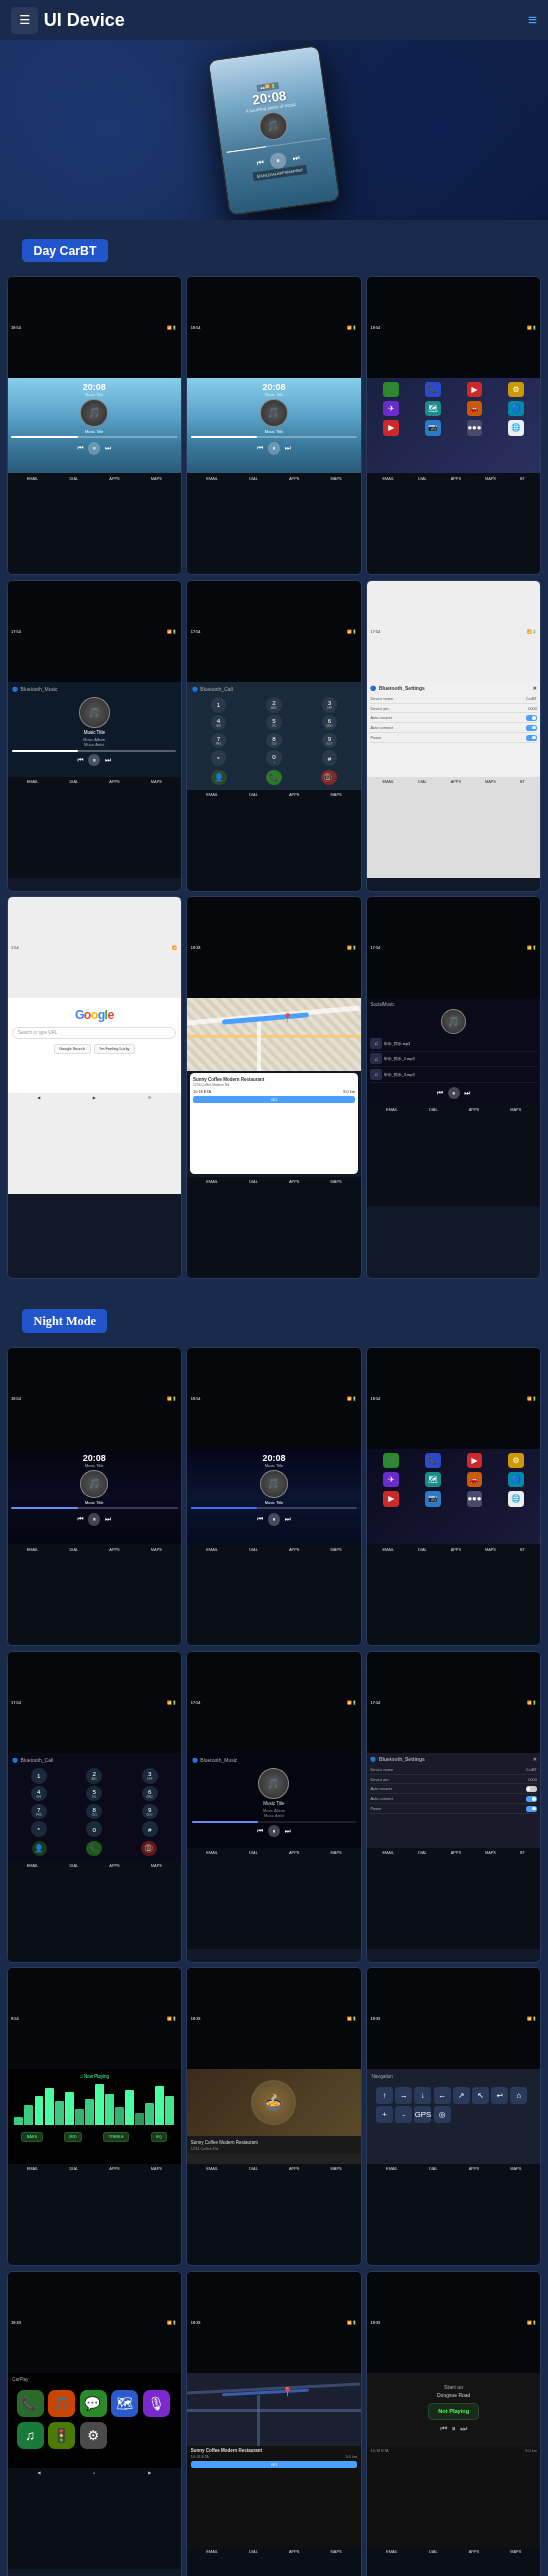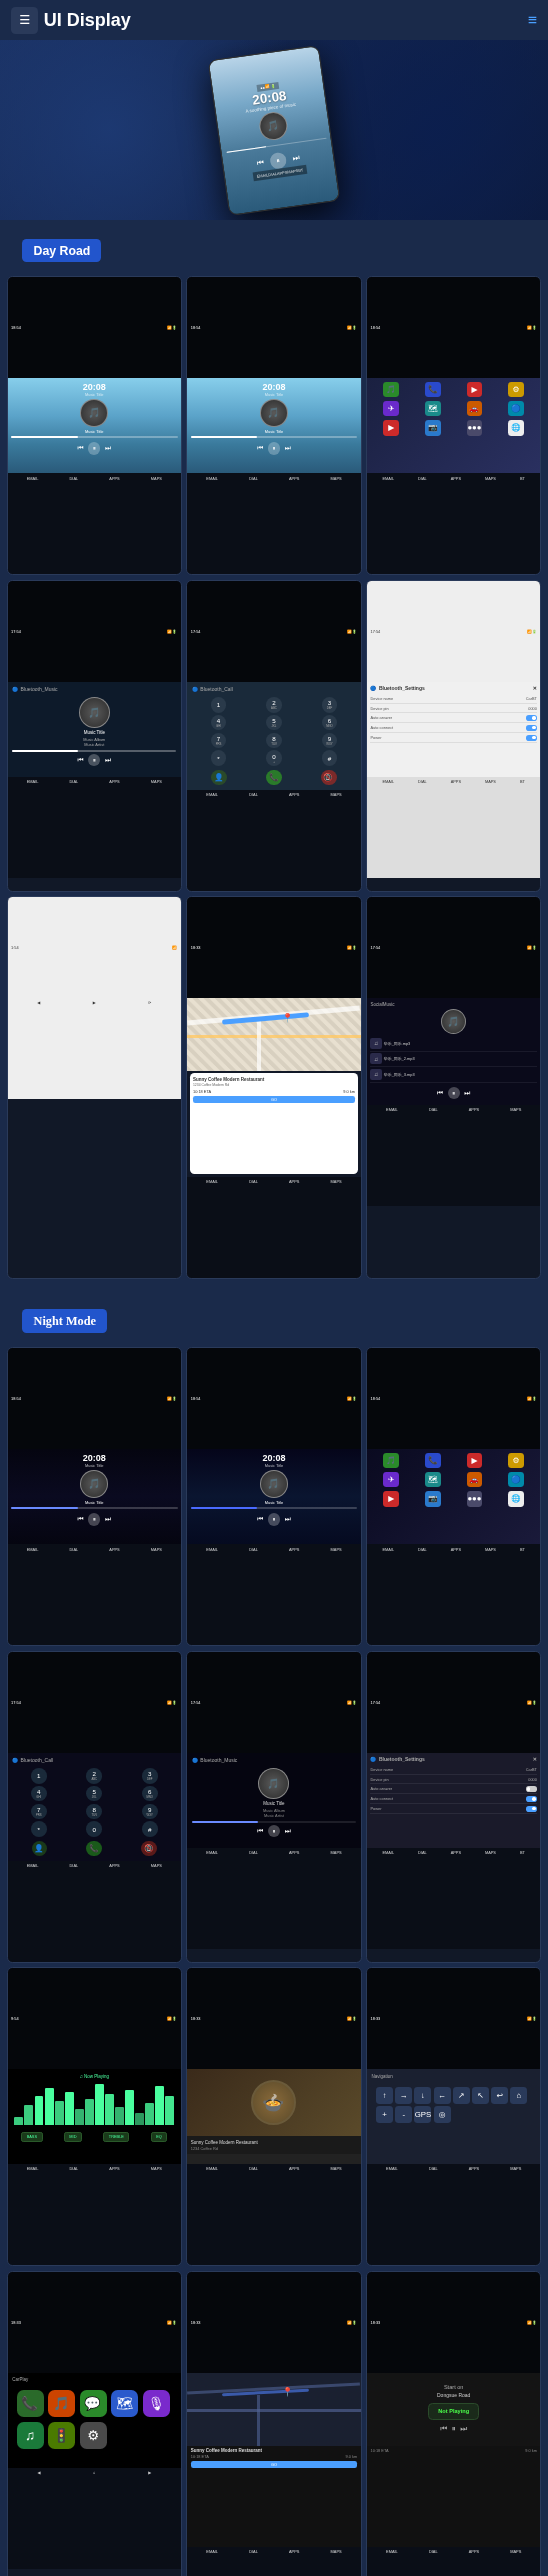--- a/index.html
+++ b/index.html
@@ -533,21 +533,21 @@
       margin: 2.2px auto;
       font-size: 10px;
     }
   </style>
 </head>
 <body>
 
 <div class="header">
   <div class="header-logo">
     <div class="logo-icon">☰</div>
-    <span class="header-title">UI Display</span>
+    <span class="header-title">UI Device</span>
   </div>
   <div class="hamburger-icon">≡</div>
 </div>
 
 <div class="hero-section">
   <div class="hero-bg"></div>
   <div class="hero-device">
     <div class="hero-device-screen">
       <div class="status-bar">
         <span>●●</span>
@@ -569,21 +569,21 @@
         <span>DIAL</span>
         <span>APPS</span>
         <span>MAPS</span>
         <span>BT</span>
       </div>
     </div>
   </div>
 </div>
 
 <div style="padding: 8.4px 11.2px 5.6px 11.2px;">
-  <span class="section-label">Day Road</span>
+  <span class="section-label">Day CarBT</span>
 </div>
 
 <div class="screenshots-grid">
 
   <div class="screenshot-card">
     <div class="status-bar dark">
       <span>18:54</span>
       <span>📶🔋</span>
     </div>
     <div class="music-screen" style="min-height:95px;">
@@ -776,20 +776,32 @@
       <span>APPS</span>
       <span>MAPS</span>
       <span>BT</span>
     </div>
   </div>
 
   <div class="screenshot-card">
     <div class="status-bar" style="background:#eee; color:#333;">
       <span>1:54</span>
       <span>📶</span>
+    </div>
+    <div class="google-screen" style="min-height:95px;">
+      <div class="google-logo">
+        <span class="g-blue">G</span><span class="g-red">o</span><span class="g-yellow">o</span><span class="g-blue">g</span><span class="g-green">l</span><span class="g-red">e</span>
+      </div>
+      <div class="google-search-bar">
+        <span style="font-size:4.5px; color:#999;">Search or type URL</span>
+      </div>
+      <div class="google-btns">
+        <div class="google-btn">Google Search</div>
+        <div class="google-btn">I'm Feeling Lucky</div>
+      </div>
     </div>
     <div class="bottom-bar" style="background:#eee; color:#333;">
       <span>◀</span>
       <span>▶</span>
       <span>⟳</span>
     </div>
   </div>
 
   <div class="screenshot-card">
     <div class="status-bar dark">

